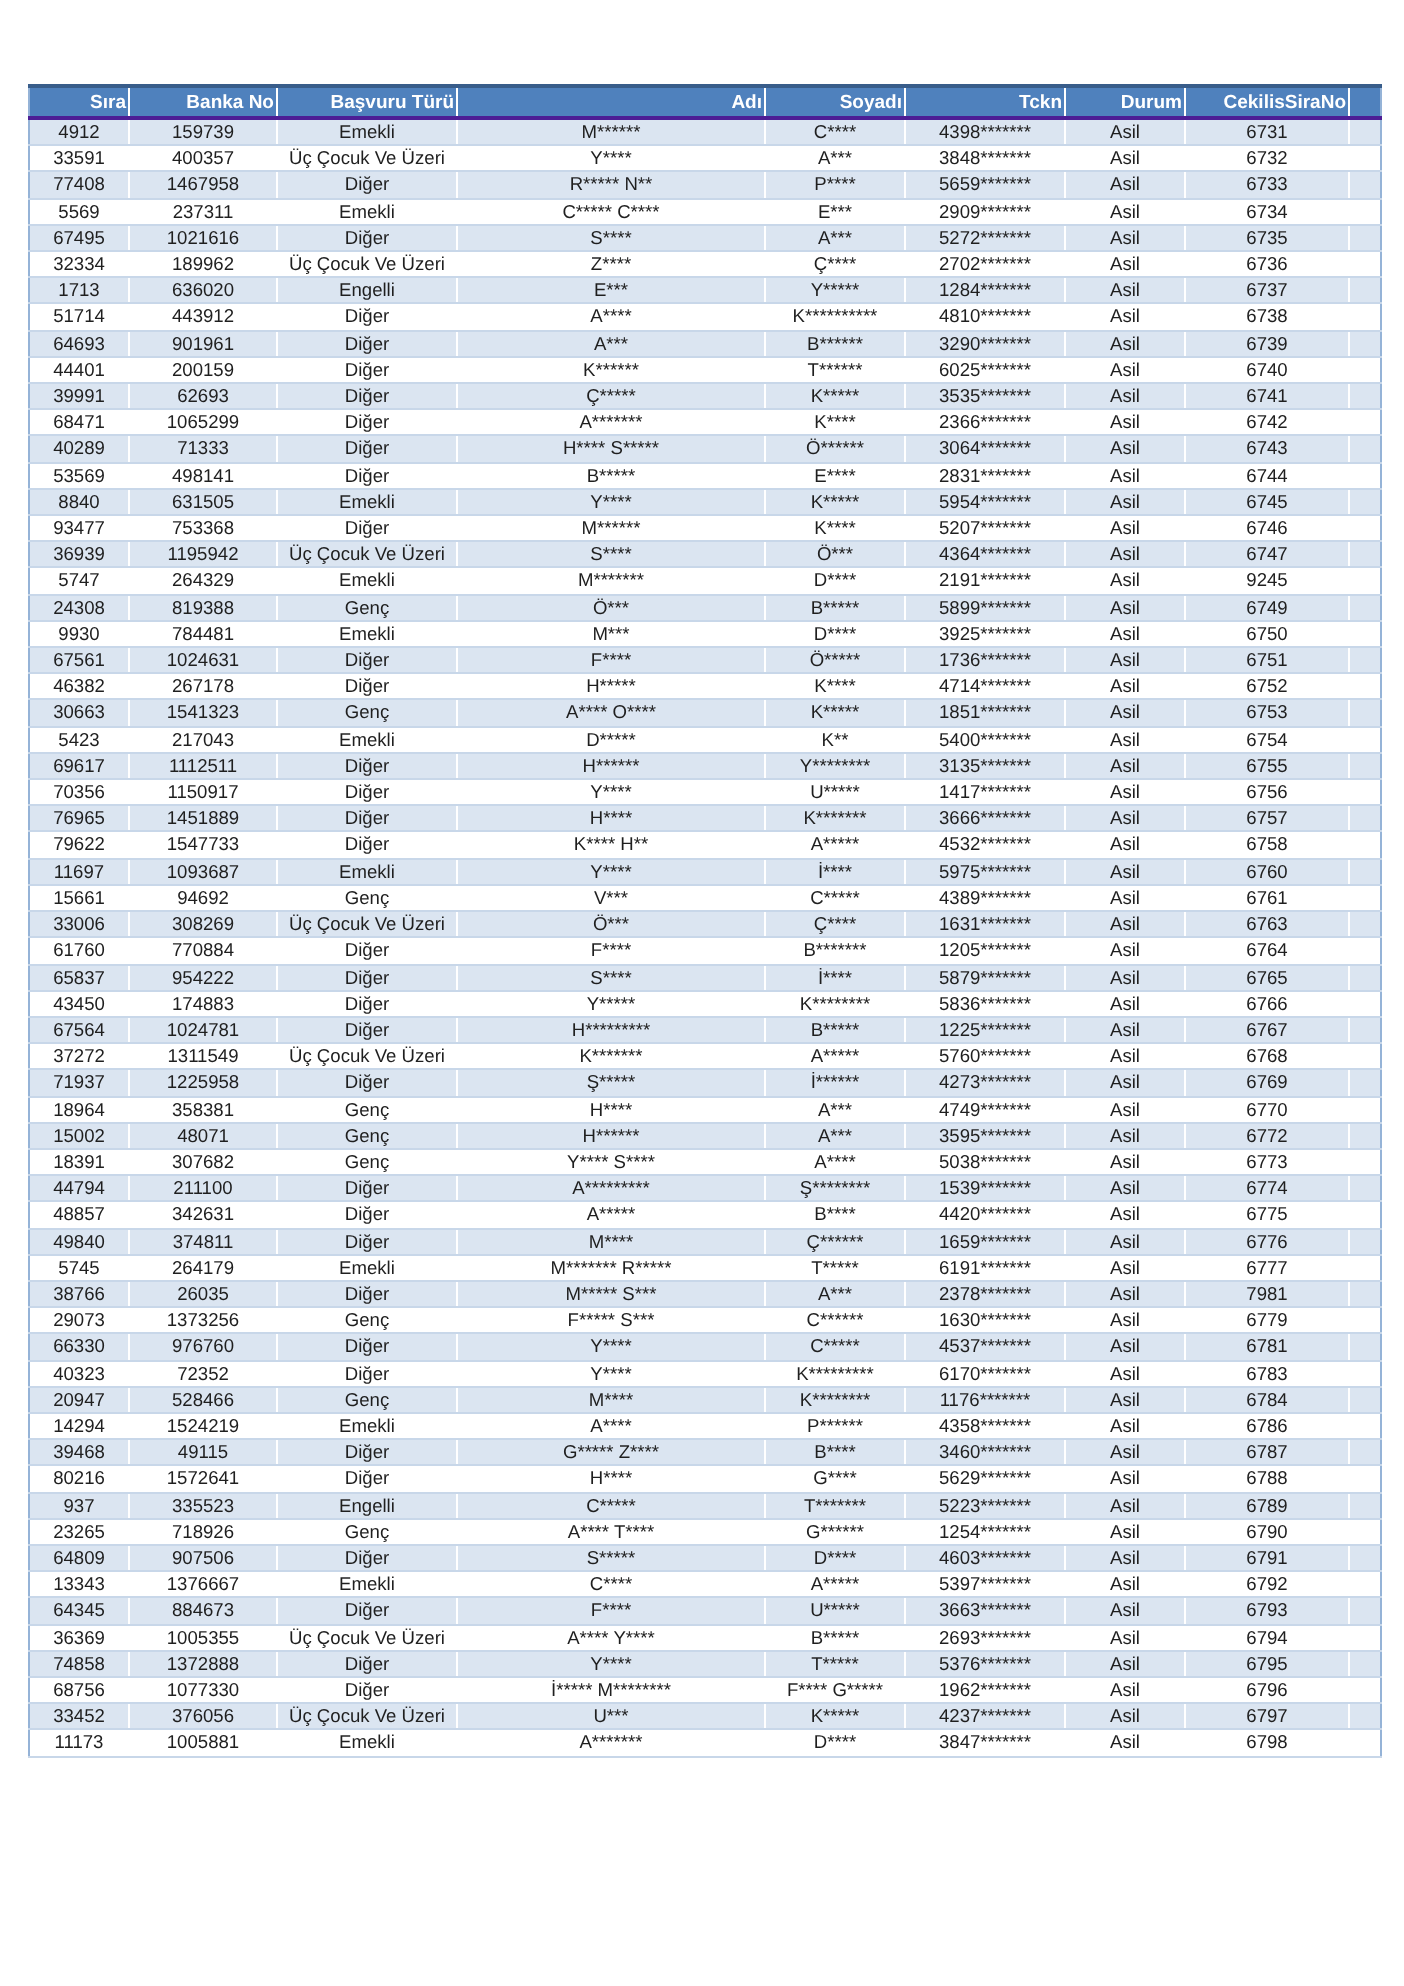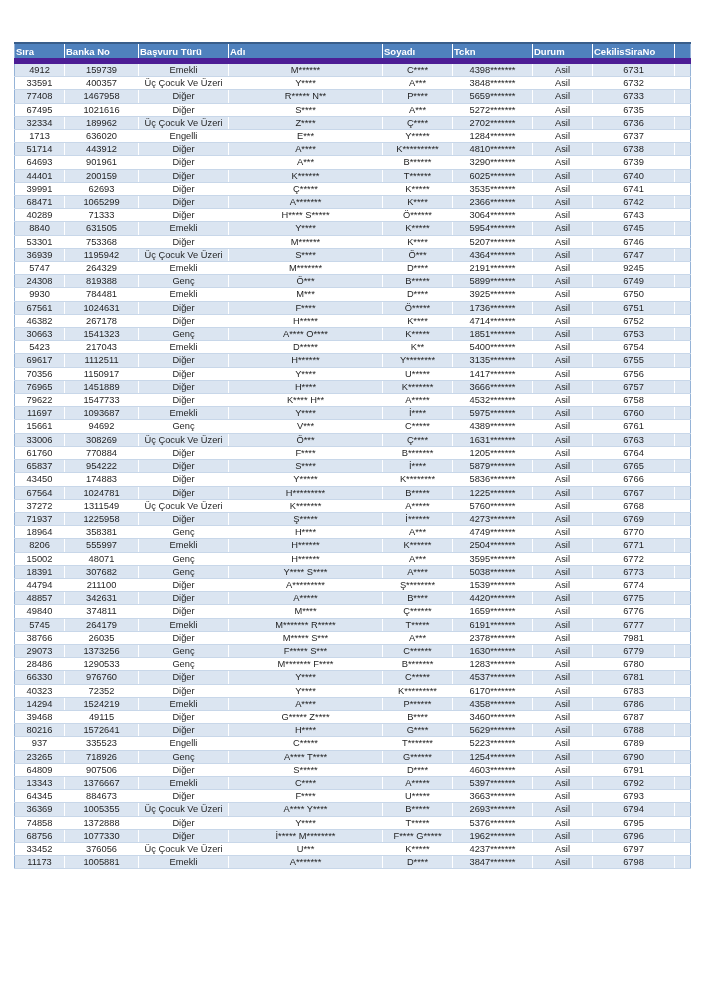--- a/index.html
+++ b/index.html
@@ -27,23 +27,23 @@
     border: 1px solid #95b3d7;
     border-top: 2px solid #385d8a;
   }
   table.results th {
     background: #4f81bd;
     color: #ffffff;
     font-size: 9.5px;
     font-weight: bold;
     height: 14px;
     padding: 0 1px;
-    text-align: left;
+    text-align: right;
     border-right: 1.5px solid #ffffff;
-    border-bottom: 6px solid #4c1d95;
+    border-bottom: 2px solid #4c1d95;
     white-space: nowrap;
     overflow: hidden;
   }
   table.results th:last-child { border-right: none; }
   table.results td {
     font-size: 9.3px;
     color: #1f1f1f;
     height: 12.2px;
     line-height: 12.2px;
     padding: 0 1px;
@@ -114,20 +114,31 @@
           <td>1467958</td>
           <td>Diğer</td>
           <td>R***** N**</td>
           <td>P****</td>
           <td>5659*******</td>
           <td>Asil</td>
           <td>6733</td>
           <td></td>
         </tr>
         <tr>
+          <td>5569</td>
+          <td>237311</td>
+          <td>Emekli</td>
+          <td>C***** C****</td>
+          <td>E***</td>
+          <td>2909*******</td>
+          <td>Asil</td>
+          <td>6734</td>
+          <td></td>
+        </tr>
+        <tr>
           <td>67495</td>
           <td>1021616</td>
           <td>Diğer</td>
           <td>S****</td>
           <td>A***</td>
           <td>5272*******</td>
           <td>Asil</td>
           <td>6735</td>
           <td></td>
         </tr>
@@ -213,32 +224,43 @@
           <td>71333</td>
           <td>Diğer</td>
           <td>H**** S*****</td>
           <td>Ö******</td>
           <td>3064*******</td>
           <td>Asil</td>
           <td>6743</td>
           <td></td>
         </tr>
         <tr>
+          <td>53569</td>
+          <td>498141</td>
+          <td>Diğer</td>
+          <td>B*****</td>
+          <td>E****</td>
+          <td>2831*******</td>
+          <td>Asil</td>
+          <td>6744</td>
+          <td></td>
+        </tr>
+        <tr>
           <td>8840</td>
           <td>631505</td>
           <td>Emekli</td>
           <td>Y****</td>
           <td>K*****</td>
           <td>5954*******</td>
           <td>Asil</td>
           <td>6745</td>
           <td></td>
         </tr>
         <tr>
-          <td>53301</td>
+          <td>93477</td>
           <td>753368</td>
           <td>Diğer</td>
           <td>M******</td>
           <td>K****</td>
           <td>5207*******</td>
           <td>Asil</td>
           <td>6746</td>
           <td></td>
         </tr>
         <tr>
@@ -477,31 +499,20 @@
           <td>358381</td>
           <td>Genç</td>
           <td>H****</td>
           <td>A***</td>
           <td>4749*******</td>
           <td>Asil</td>
           <td>6770</td>
           <td></td>
         </tr>
         <tr>
-          <td>8206</td>
-          <td>555997</td>
-          <td>Emekli</td>
-          <td>H******</td>
-          <td>K******</td>
-          <td>2504*******</td>
-          <td>Asil</td>
-          <td>6771</td>
-          <td></td>
-        </tr>
-        <tr>
           <td>15002</td>
           <td>48071</td>
           <td>Genç</td>
           <td>H******</td>
           <td>A***</td>
           <td>3595*******</td>
           <td>Asil</td>
           <td>6772</td>
           <td></td>
         </tr>
@@ -576,50 +587,50 @@
           <td>1373256</td>
           <td>Genç</td>
           <td>F***** S***</td>
           <td>C******</td>
           <td>1630*******</td>
           <td>Asil</td>
           <td>6779</td>
           <td></td>
         </tr>
         <tr>
-          <td>28486</td>
-          <td>1290533</td>
-          <td>Genç</td>
-          <td>M******* F****</td>
-          <td>B*******</td>
-          <td>1283*******</td>
-          <td>Asil</td>
-          <td>6780</td>
-          <td></td>
-        </tr>
-        <tr>
           <td>66330</td>
           <td>976760</td>
           <td>Diğer</td>
           <td>Y****</td>
           <td>C*****</td>
           <td>4537*******</td>
           <td>Asil</td>
           <td>6781</td>
           <td></td>
         </tr>
         <tr>
           <td>40323</td>
           <td>72352</td>
           <td>Diğer</td>
           <td>Y****</td>
           <td>K*********</td>
           <td>6170*******</td>
           <td>Asil</td>
           <td>6783</td>
+          <td></td>
+        </tr>
+        <tr>
+          <td>20947</td>
+          <td>528466</td>
+          <td>Genç</td>
+          <td>M****</td>
+          <td>K********</td>
+          <td>1176*******</td>
+          <td>Asil</td>
+          <td>6784</td>
           <td></td>
         </tr>
         <tr>
           <td>14294</td>
           <td>1524219</td>
           <td>Emekli</td>
           <td>A****</td>
           <td>P******</td>
           <td>4358*******</td>
           <td>Asil</td>

